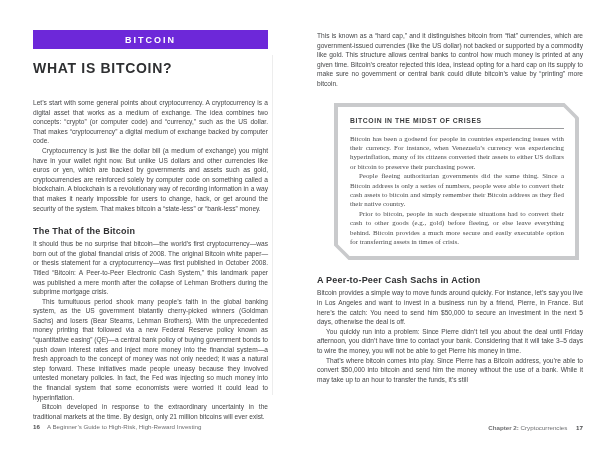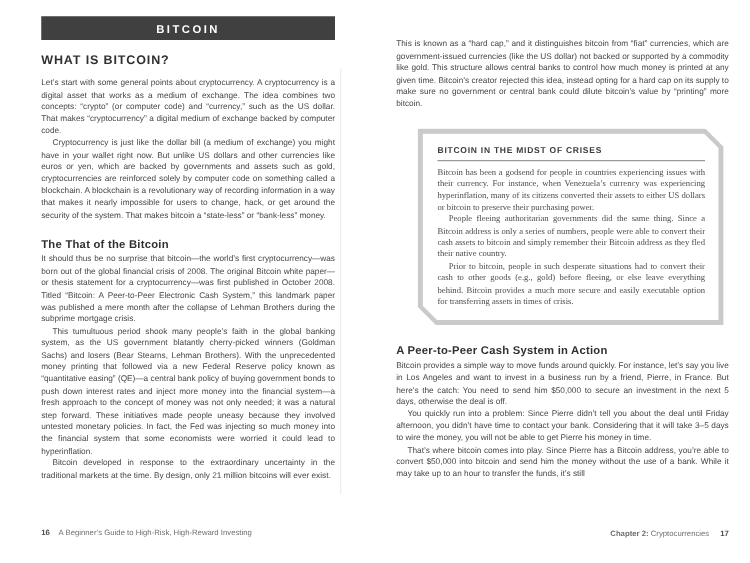--- a/index.html
+++ b/index.html
@@ -7,28 +7,28 @@
     width:600px;height:450px;background:#ffffff;position:relative;overflow:hidden;
     font-family:"Liberation Sans", sans-serif;
     -webkit-font-smoothing:antialiased;
   }
   .page{position:absolute;top:0;height:450px;}
   .page-left{left:33px;width:235px;}
   .page-right{left:317px;width:266px;}
   .gutter{position:absolute;left:272px;top:55px;height:340px;width:1px;background:#ededed;}
 
   .banner{
-    margin-top:13px;height:19px;background:#404040;
+    margin-top:30px;height:19px;background:#6d28d9;
     display:flex;align-items:center;justify-content:center;
   }
   .banner span{
     color:#ffffff;font-weight:bold;font-size:9px;letter-spacing:2px;
   }
   .section-heading{
-    margin:11px 0 8px 0;font-size:10px;font-weight:bold;color:#2f3032;
+    margin:11px 0 22px 0;font-size:14px;font-weight:bold;color:#2f3032;
     letter-spacing:0.7px;
   }
   .subsection-heading{
     margin:13px 0 3px 0;font-size:9px;font-weight:bold;color:#2f3032;
     letter-spacing:0.2px;
   }
   p.body{
     margin:0;font-size:6.6px;line-height:9.6px;color:#454648;
     text-align:justify;
   }
@@ -93,21 +93,21 @@
 
   <div class="sidebar-outer">
     <div class="sidebar-inner">
       <div class="sidebar-heading">BITCOIN IN THE MIDST OF CRISES</div>
       <p>Bitcoin has been a godsend for people in countries experiencing issues with their currency. For instance, when Venezuela’s currency was experiencing hyperinflation, many of its citizens converted their assets to either US dollars or bitcoin to preserve their purchasing power.</p>
       <p class="indent">People fleeing authoritarian governments did the same thing. Since a Bitcoin address is only a series of numbers, people were able to convert their cash assets to bitcoin and simply remember their Bitcoin address as they fled their native country.</p>
       <p class="indent">Prior to bitcoin, people in such desperate situations had to convert their cash to other goods (e.g., gold) before fleeing, or else leave everything behind. Bitcoin provides a much more secure and easily executable option for transferring assets in times of crisis.</p>
     </div>
   </div>
 
-  <div class="subsection-heading" style="margin-top:15px;">A Peer-to-Peer Cash System in Action</div>
+  <div class="subsection-heading" style="margin-top:15px;">A Peer-to-Peer Cash Sachs in Action</div>
   <p class="body">Bitcoin provides a simple way to move funds around quickly. For instance, let’s say you live in Los Angeles and want to invest in a business run by a friend, Pierre, in France. But here’s the catch: You need to send him $50,000 to secure an investment in the next 5 days, otherwise the deal is off.</p>
   <p class="body indent">You quickly run into a problem: Since Pierre didn’t tell you about the deal until Friday afternoon, you didn’t have time to contact your bank. Considering that it will take 3–5 days to wire the money, you will not be able to get Pierre his money in time.</p>
   <p class="body indent">That’s where bitcoin comes into play. Since Pierre has a Bitcoin address, you’re able to convert $50,000 into bitcoin and send him the money without the use of a bank. While it may take up to an hour to transfer the funds, it’s still</p>
 
   <div class="footer footer-right">
     <span class="chap">Chapter 2:</span>
     <span>Cryptocurrencies</span>
     <span class="pgnum">17</span>
   </div>
 </div>

